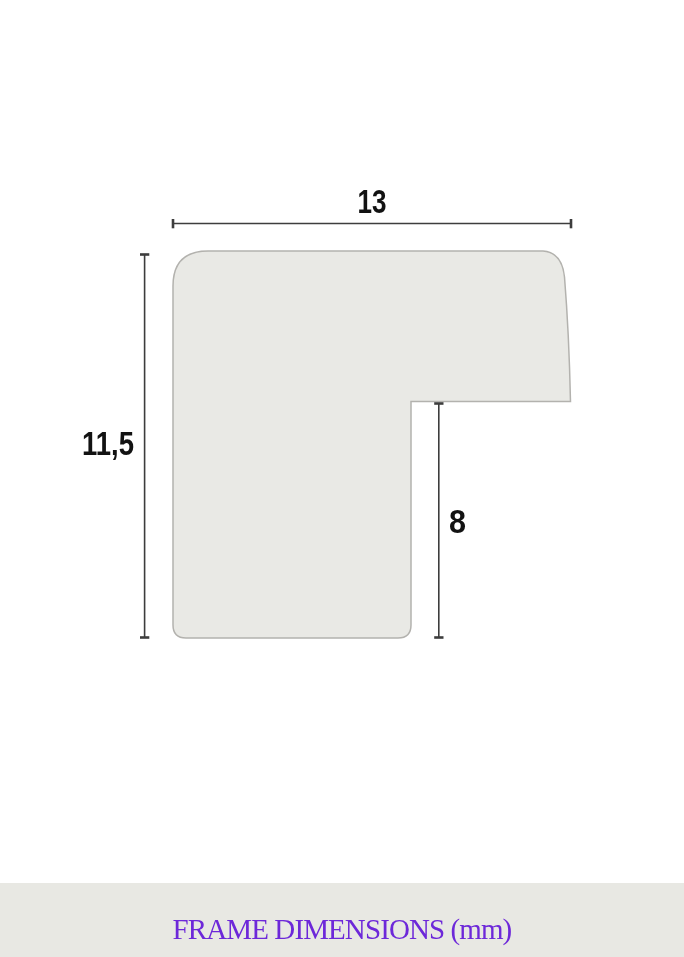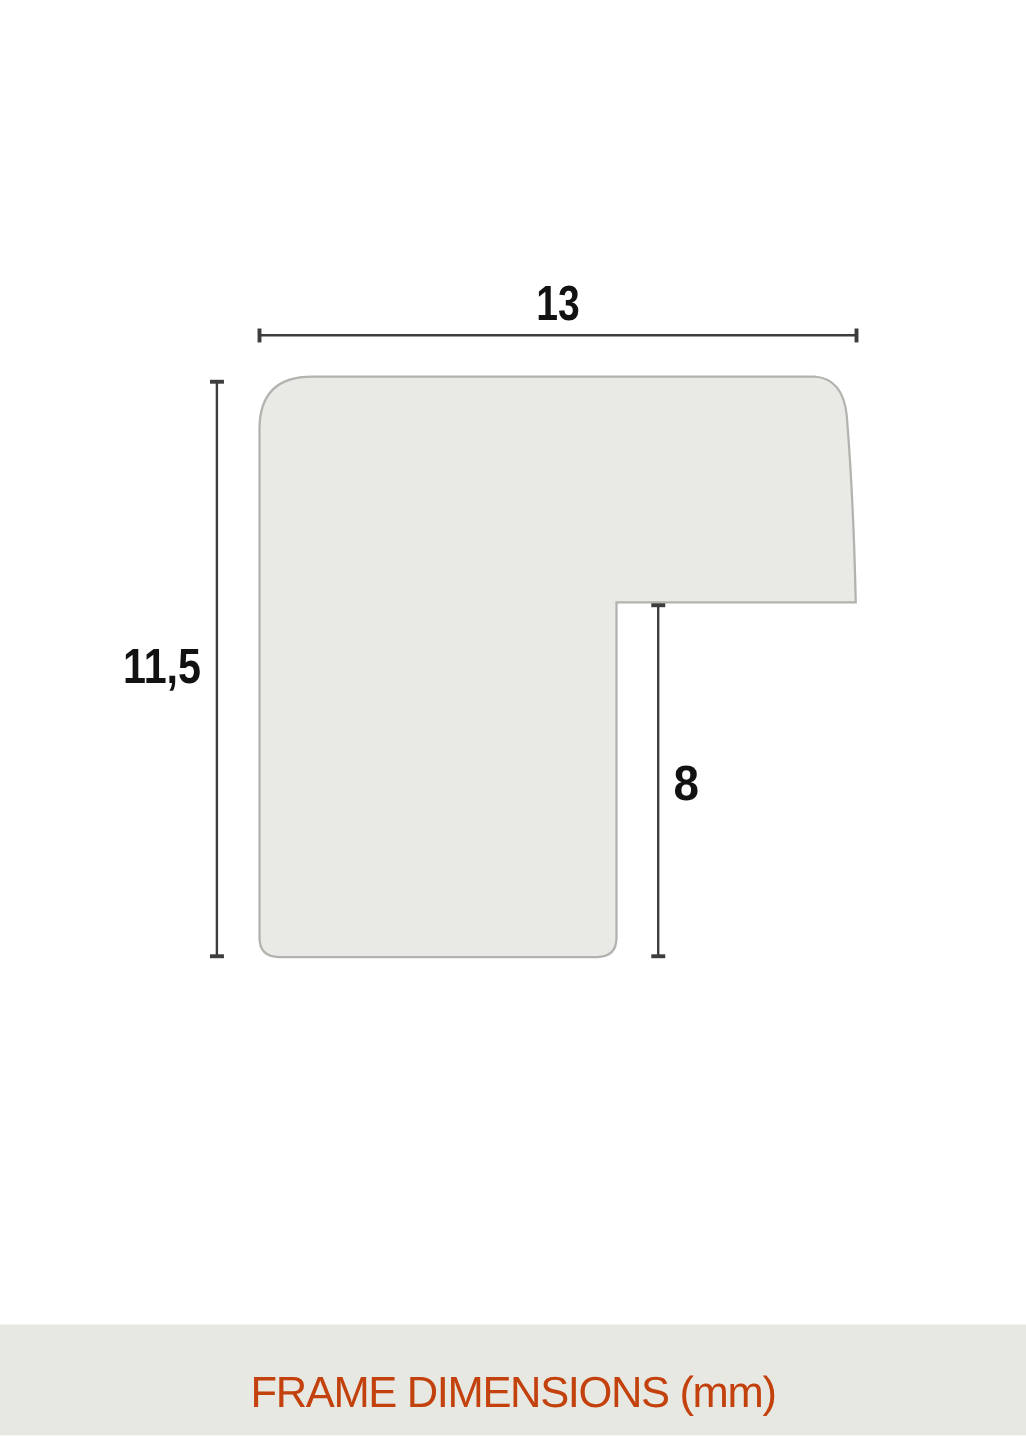--- a/index.html
+++ b/index.html
@@ -1,20 +1,20 @@
 <!DOCTYPE html>
 <html><head>
 <meta charset="utf-8">
 <style>
   html,body{margin:0;padding:0;background:#ffffff;width:684px;height:957px;overflow:hidden;}
   body{font-family:"Liberation Sans", sans-serif;position:relative;}
   .stage{position:absolute;left:0;top:0;width:684px;height:957px;}
   .footer{position:absolute;left:0;top:883px;width:684px;height:74px;background:#e8e8e3;
           text-align:center;line-height:1;padding-top:0;box-sizing:border-box;}
-  .footer span{display:inline-block;margin-top:32px;font-size:29px;color:#c2410c;letter-spacing:-0.9px;}
+  .footer span{display:inline-block;margin-top:32px;font-size:29px;color:#6d28d9;letter-spacing:-0.9px;font-family:Liberation Serif, serif;}
 </style>
 </head>
 <body>
 
 <div class="stage">
 <svg width="684" height="957" viewBox="0 0 684 957" xmlns="http://www.w3.org/2000/svg">
 
   <path d="M 208,251
            L 543,251
            Q 562,252.5 564.5,277

